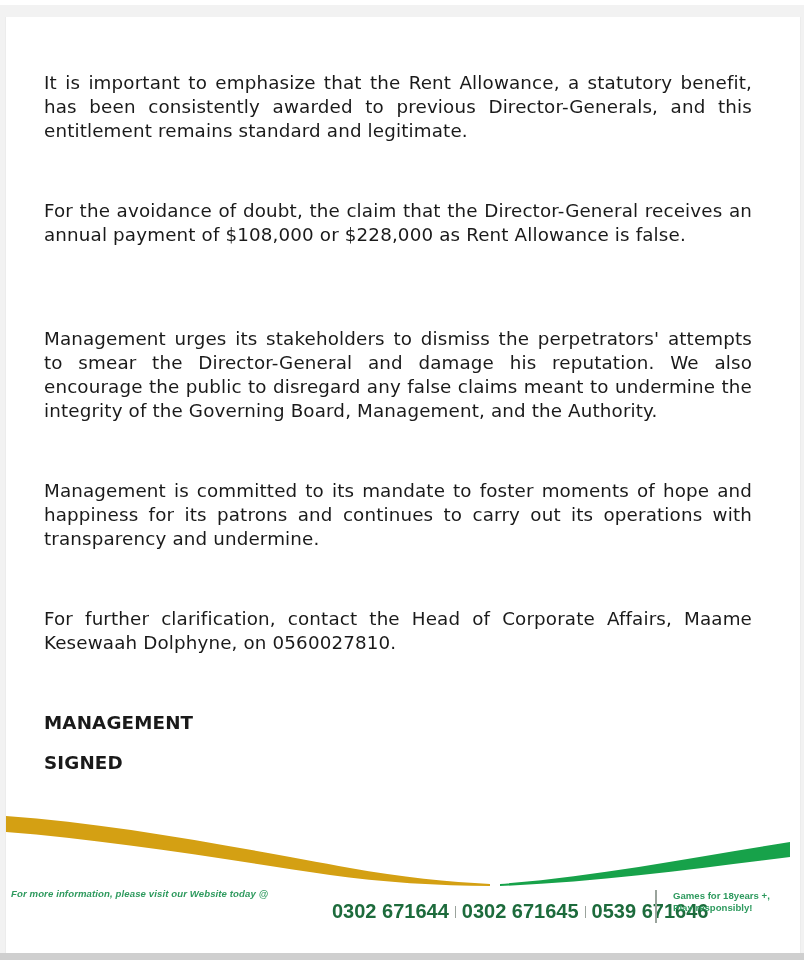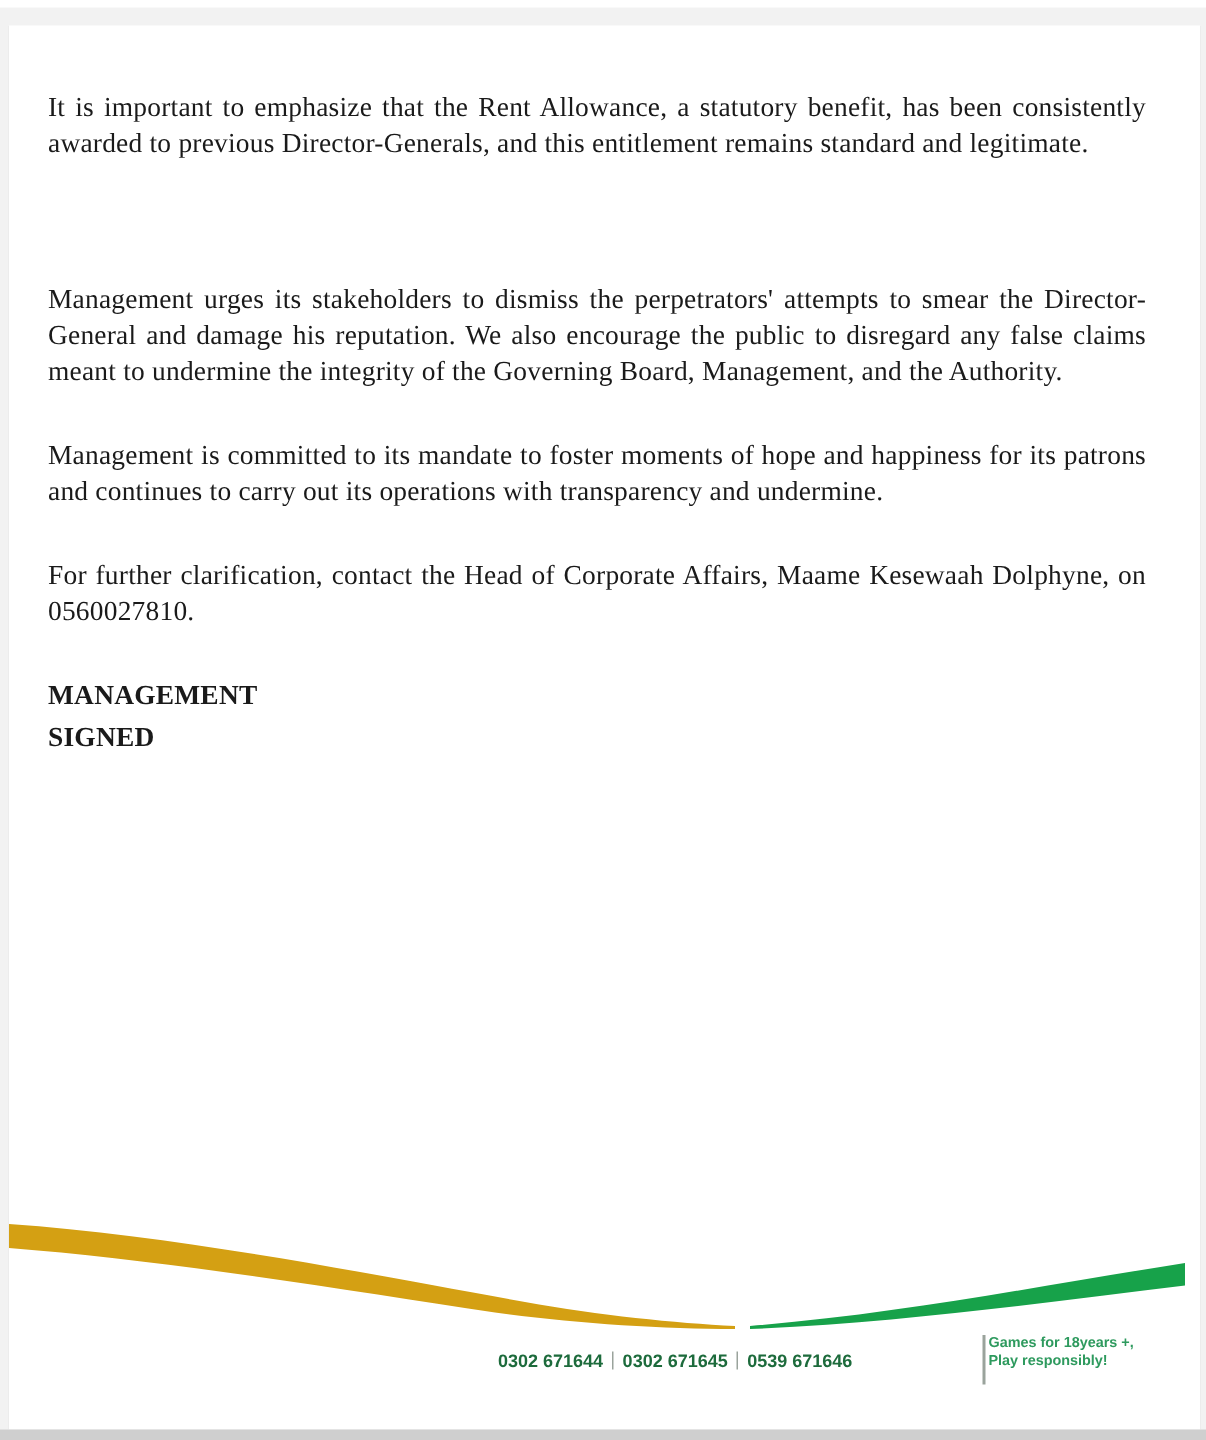--- a/index.html
+++ b/index.html
@@ -18,78 +18,80 @@
       background: #ffffff;
       border-left: 1px solid #ececec; border-right: 1px solid #ececec;
     }
     .body-text {
       position: absolute; left: 28px; top: 55px; width: 740px;
       color: #1a1a1a;
       font-size: 18.3px;
       line-height: 24px;
       letter-spacing: 0.15px;
     }
-    .body-text p { margin: 4px; text-align: justify; font-family: Liberation Serif, serif; }
+    .body-text p { margin: 16px; text-align: justify; }
     .gap { height: 24px; }
     .heading { font-weight: bold; margin: 0; }
     .footer-wave { position: absolute; left: 0; top: 780px; width: 804px; height: 110px; }
     .footer-info {
       position: absolute; left: 11px; top: 886px; width: 300px;
       color: #2e9a5e; font-style: italic; font-weight: bold;
       font-family: "Liberation Sans", sans-serif;
       font-size: 9.6px; line-height: 15px; letter-spacing: 0.1px;
     }
     .phones {
       position: absolute; left: 332px; top: 900px;
       font-family: "Liberation Sans", sans-serif;
-      font-weight: bold; font-size: 12px; color: #1d6b3c;
+      font-weight: bold; font-size: 20px; color: #1d6b3c;
       display: flex; align-items: center; white-space: nowrap;
     }
     .phone-sep {
       display: inline-block; width: 1px; height: 12px; background: #9aa39c; margin: 0 6px;
     }
     .age-note {
       position: absolute; left: 655px; top: 890px; height: 33px;
-      border-left: 2px solid #9aa39c; padding-left: 2px;
+      border-left: 2px solid #9aa39c; padding-left: 16px;
       font-family: "Liberation Sans", sans-serif;
       font-weight: bold; font-size: 9.6px; line-height: 12px; color: #2e9a5e;
     }
     .bottom-strip {
       position: absolute; left: 0; top: 953px; width: 804px; height: 7px;
       background: #cfcfcf;
     }
   </style>
 </head>
 <body>
 
 <div class="top-strip"></div>
 
 <div class="page"></div>
 
 <div class="body-text">
   <p>It is important to emphasize that the Rent Allowance, a statutory benefit, has been consistently awarded to previous Director-Generals, and this entitlement remains standard and legitimate.</p>
   <div class="gap"></div>
+  <p>For the avoidance of doubt, the claim that the Director-General receives an annual payment of $108,000 or $228,000 as Rent Allowance is false.</p>
   <div class="gap"></div>
   <div class="gap"></div>
   <p>Management urges its stakeholders to dismiss the perpetrators' attempts to smear the Director-General and damage his reputation. We also encourage the public to disregard any false claims meant to undermine the integrity of the Governing Board, Management, and the Authority.</p>
   <div class="gap"></div>
   <p>Management is committed to its mandate to foster moments of hope and happiness for its patrons and continues to carry out its operations with transparency and undermine.</p>
   <div class="gap"></div>
   <p>For further clarification, contact the Head of Corporate Affairs, Maame Kesewaah Dolphyne, on 0560027810.</p>
   <div class="gap"></div>
   <p class="heading">MANAGEMENT</p>
   <p class="heading">SIGNED</p>
 </div>
 
 <svg class="footer-wave" viewBox="0 0 804 110" preserveAspectRatio="none">
   <path id="gold-swoosh" d="M6,36 C120,44 250,70 350,88 C400,97 450,102 490,104 L490,106 C440,106 380,102 330,95 C230,80 110,60 6,52 Z" fill="#d4a013"></path>
   <path id="green-swoosh" d="M500,104 C600,96 700,76 790,62 L790,77 C700,88 600,102 500,106 Z" fill="#17a24a"></path>
 </svg>
 
 <div class="footer-info">
+  <div>For more information, please visit our Website today @</div>
 </div>
 
 <div class="phones">
   <span>0302 671644</span>
   <span class="phone-sep"></span>
   <span>0302 671645</span>
   <span class="phone-sep"></span>
   <span>0539 671646</span>
 </div>
 

